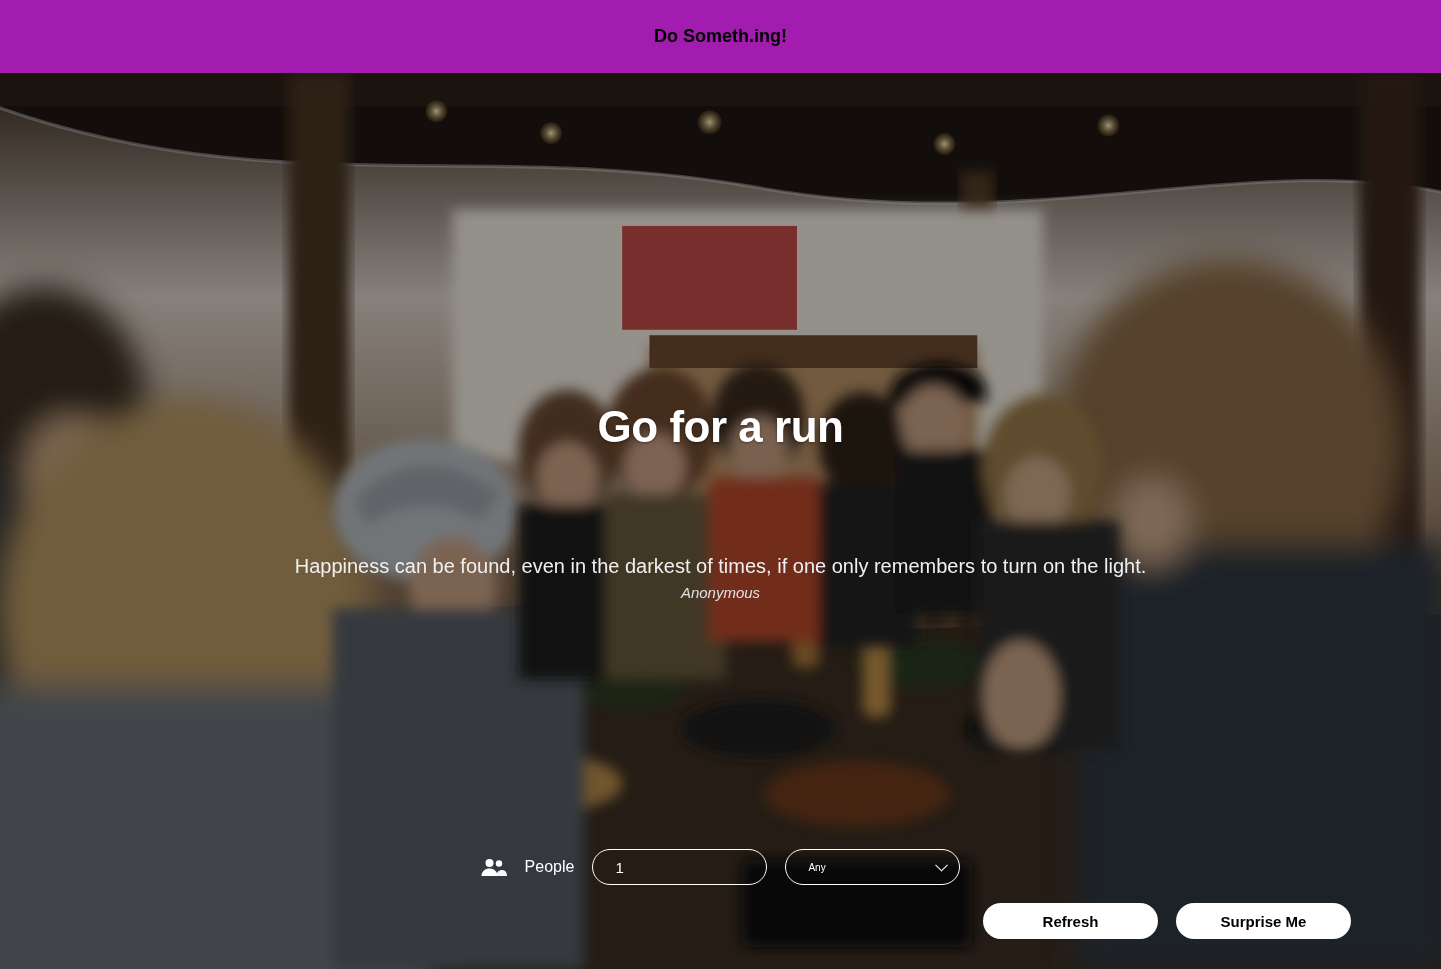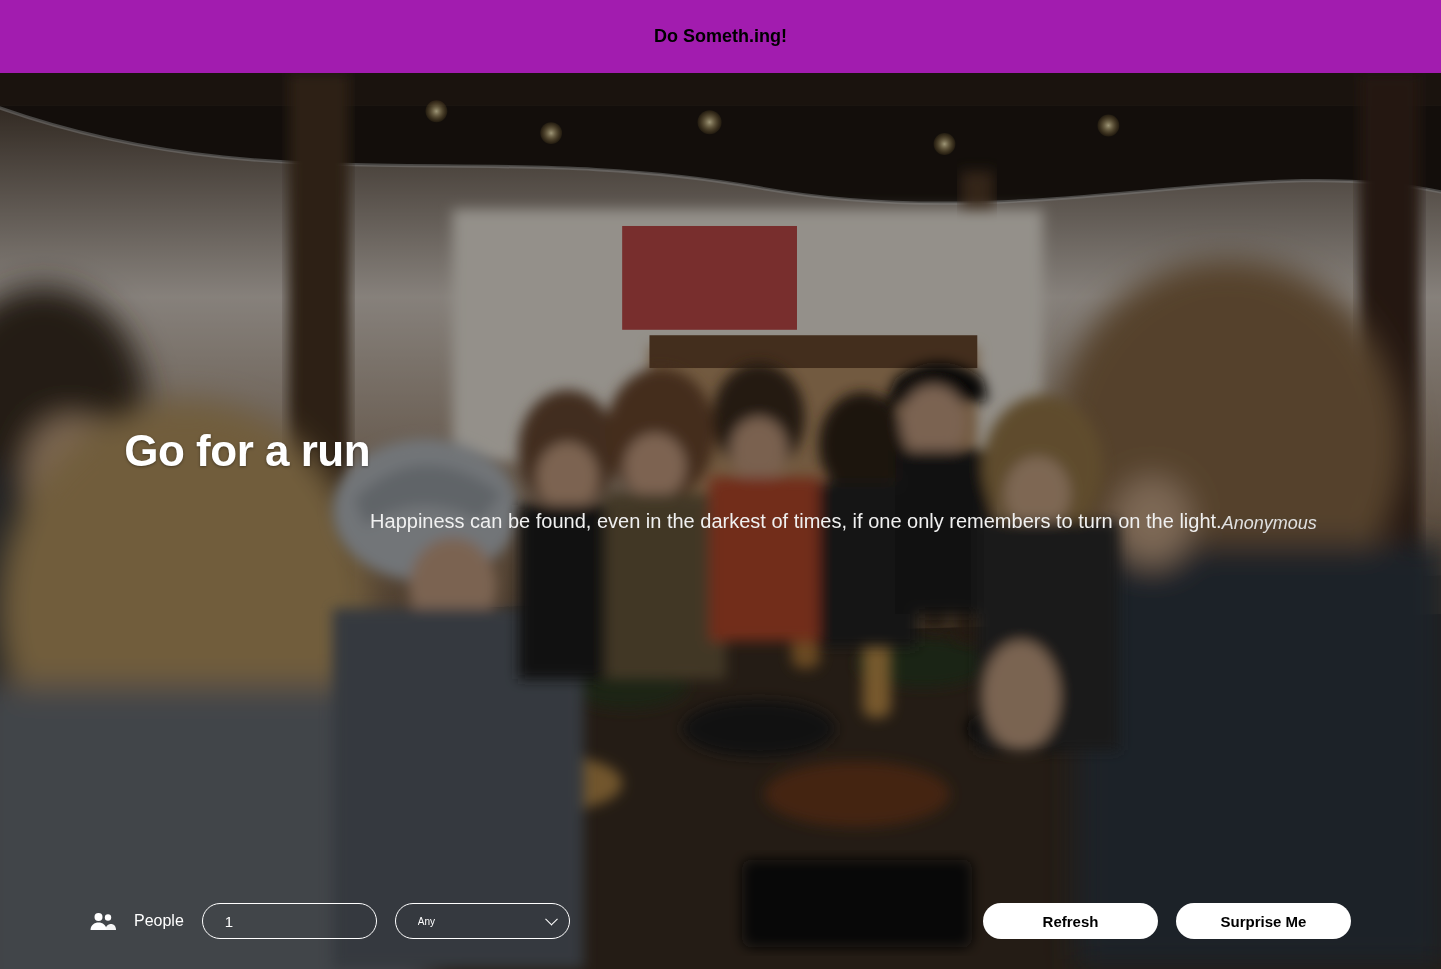--- a/index.html
+++ b/index.html
@@ -36,21 +36,21 @@
       inset: 0;
       background: rgba(0,0,0,0.38);
       z-index: 1;
     }
 
     .hero-content {
       position: absolute;
       inset: 0;
       z-index: 2;
       display: flex;
-      flex-direction: row;
+      flex-direction: column;
       align-items: center;
       justify-content: center;
       padding: 24px;
       text-align: center;
       border-radius: 19px;
     }
 
     .activity-title {
       font-size: 44px;
       font-weight: 700;
@@ -62,33 +62,34 @@
     }
 
     .quote-text {
       font-size: 20px;
       color: #f0f0f0;
       max-width: 900px;
       line-height: 1.4;
     }
     .quote-author {
       font-style: italic;
-      font-size: 18px;
+      font-size: 15px;
       color: #e0e0e0;
       margin-top: 4px;
     }
 
     .toolbar {
       position: absolute;
       left: 0; right: 0; bottom: 0;
       z-index: 3;
       display: flex;
       align-items: center;
       padding: 20px 90px 30px 90px;
       gap: 18px;
+      flex-direction: column;
     }
     .toolbar-left {
       display: flex;
       align-items: center;
       gap: 18px;
     }
     .toolbar-right {
       margin-left: auto;
       display: flex;
       align-items: center;

